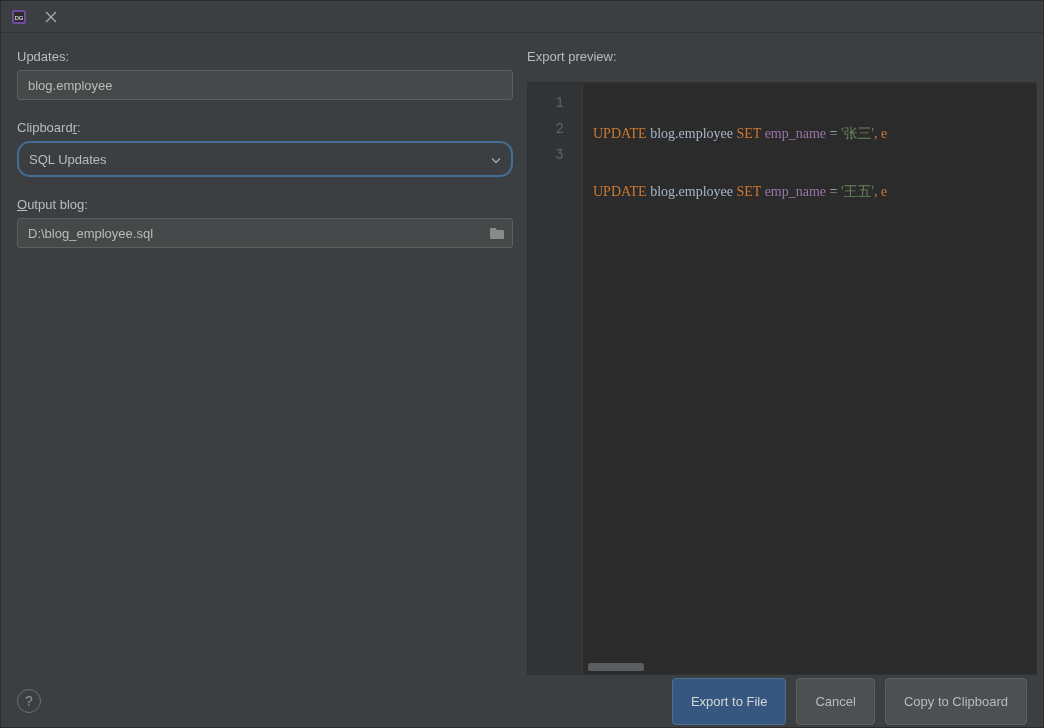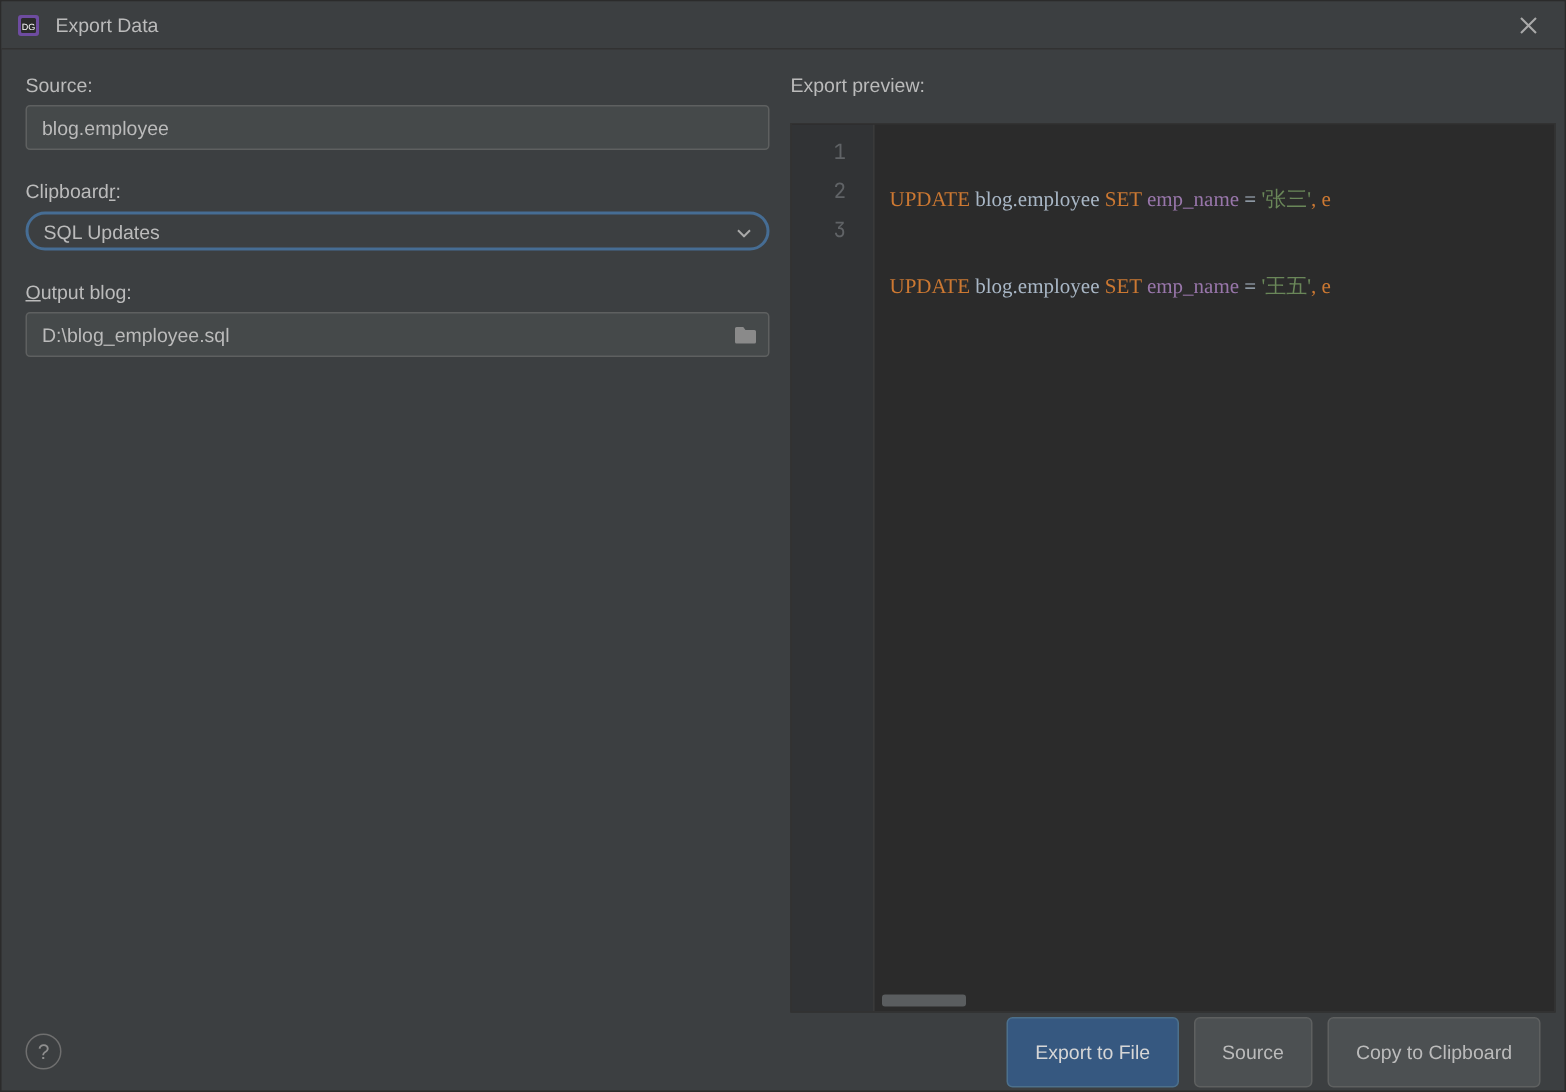--- a/index.html
+++ b/index.html
@@ -65,21 +65,21 @@
     border: 1px solid #5e6060;
     border-radius: 3px;
     padding: 0 10px;
     color: #bbbbbb;
     font-size: 13px;
     outline: none;
   }
 
   .select-wrap {
     position: relative;
-    height: 26px;
+    height: 36px;
     background: #3c3f41;
     border: 2px solid #466d94;
     border-radius: 13px;
     display: flex; align-items: center;
     padding: 0 28px 0 10px;
     color: #bbbbbb;
     cursor: pointer;
   }
   .select-caret {
     position: absolute; right: 10px; top: 50%; transform: translateY(-50%);
@@ -185,34 +185,33 @@
 <div class="window">
 
   <div class="titlebar">
     <span class="app-icon">
       <svg width="16" height="16" viewBox="0 0 16 16">
         <rect x="1" y="1" width="14" height="14" rx="2" fill="#6e4ca0"></rect>
         <rect x="3" y="3" width="10" height="10" rx="1" fill="#2b2b2b"></rect>
         <text x="8" y="11" text-anchor="middle" font-size="6" fill="#ffffff" font-family="Arial">DG</text>
       </svg>
     </span>
-    <span class="title">Export Data</span>
     <div class="close-btn">
       <svg width="12" height="12" viewBox="0 0 12 12">
           <path d="M1 1 L11 11 M11 1 L1 11" stroke="#a9a9a9" stroke-width="1.4"></path>
         </svg>
     </div>
   </div>
 
   <div class="content">
 
     <div class="left-panel">
 
       <div class="field">
-        <div class="label">Source:</div>
+        <div class="label">Updates:</div>
         <input class="text-input" value="blog.employee" style="">
       </div>
 
       <div class="field">
         <div class="label"><span>Clipboard</span><span class="mn">r</span><span>:</span></div>
         <div class="select-wrap">
           <span>SQL Updates</span>
           <span class="select-caret">
             <svg width="10" height="6" viewBox="0 0 10 6">
                 <path d="M1 1 L5 5 L9 1" stroke="#a9a9a9" stroke-width="1.3" fill="none"></path>
@@ -251,17 +250,17 @@
         <div class="hscroll-thumb"></div>
       </div>
     </div>
 
   </div>
 
   <div class="bottombar">
     <div class="help-btn">?</div>
     <div class="spacer"></div>
     <div class="btn primary">Export to File</div>
-    <div class="btn">Source</div>
+    <div class="btn">Cancel</div>
     <div class="btn">Copy to Clipboard</div>
   </div>
 
 </div>
 
 </body></html>

